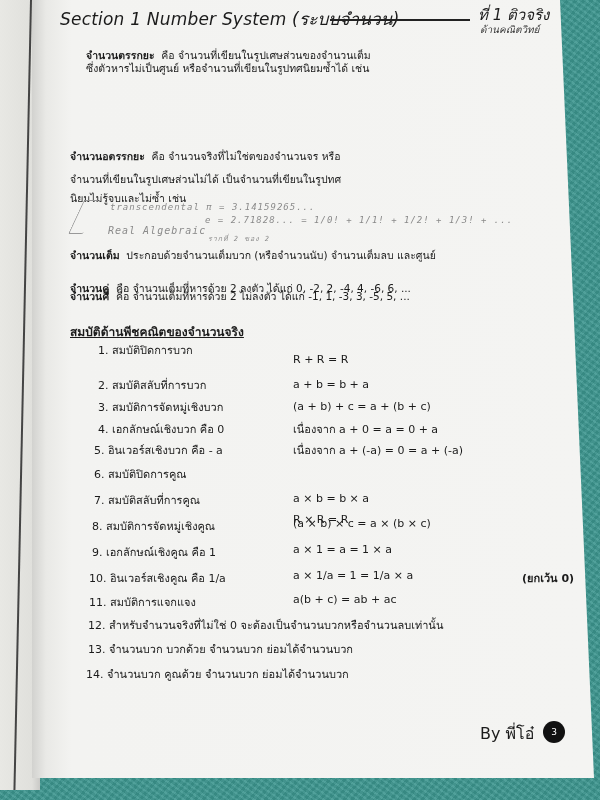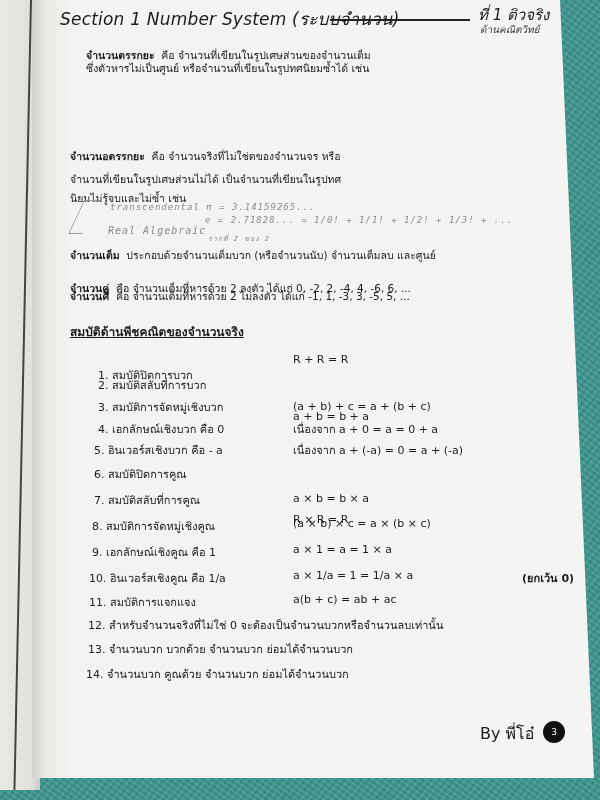--- a/index.html
+++ b/index.html
@@ -90,25 +90,25 @@
     <b>จำนวนคู่</b>&nbsp;
     <span>คือ จำนวนเต็มที่หารด้วย 2 ลงตัว ได้แก่   0, -2, 2, -4, 4, -6, 6, ...</span>
   </div>
   <div class="para" style="left:70px;top:285px;">
     <b>จำนวนคี่</b>&nbsp;
     <span>คือ จำนวนเต็มที่หารด้วย 2 ไม่ลงตัว ได้แก่   -1, 1, -3, 3, -5, 5, ...</span>
   </div>
 
   <div class="section-heading">สมบัติด้านพีชคณิตของจำนวนจริง</div>
 
-  <div class="prop" style="left:98px;top:366px;">1.  สมบัติปิดการบวก</div>
+  <div class="prop" style="left:98px;top:341px;">1.  สมบัติปิดการบวก</div>
   <div class="eq" style="left:293px;top:353px;">R + R = R</div>
 
   <div class="prop" style="left:98px;top:376px;">2.  สมบัติสลับที่การบวก</div>
-  <div class="eq" style="left:293px;top:378px;margin-top:32px;">a + b  =  b + a</div>
+  <div class="eq" style="left:293px;top:378px;">a + b  =  b + a</div>
 
   <div class="prop" style="left:98px;top:398px;">3.  สมบัติการจัดหมู่เชิงบวก</div>
   <div class="eq" style="left:293px;top:400px;">(a + b) + c  =  a + (b + c)</div>
 
   <div class="prop" style="left:98px;top:420px;">4.  เอกลักษณ์เชิงบวก  คือ  0</div>
   <div class="eq" style="left:293px;top:420px;">เนื่องจาก  a + 0  =  a  =  0 + a</div>
 
   <div class="prop" style="left:94px;top:441px;">5.  อินเวอร์สเชิงบวก คือ - a</div>
   <div class="eq" style="left:293px;top:441px;">เนื่องจาก  a + (-a)  =  0  =  a + (-a)</div>
 

